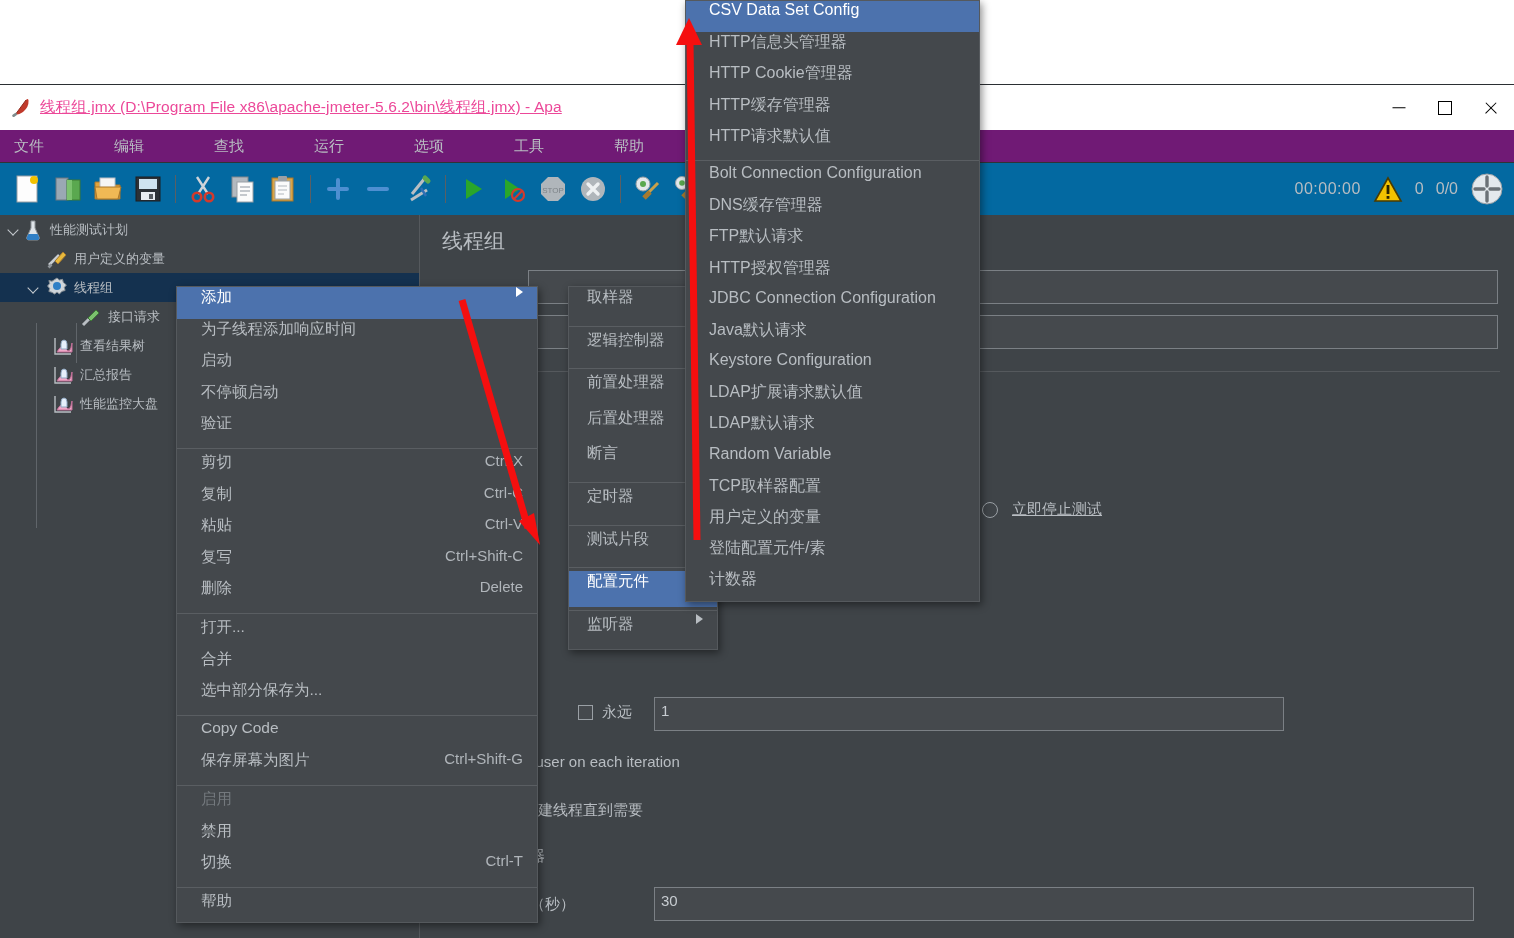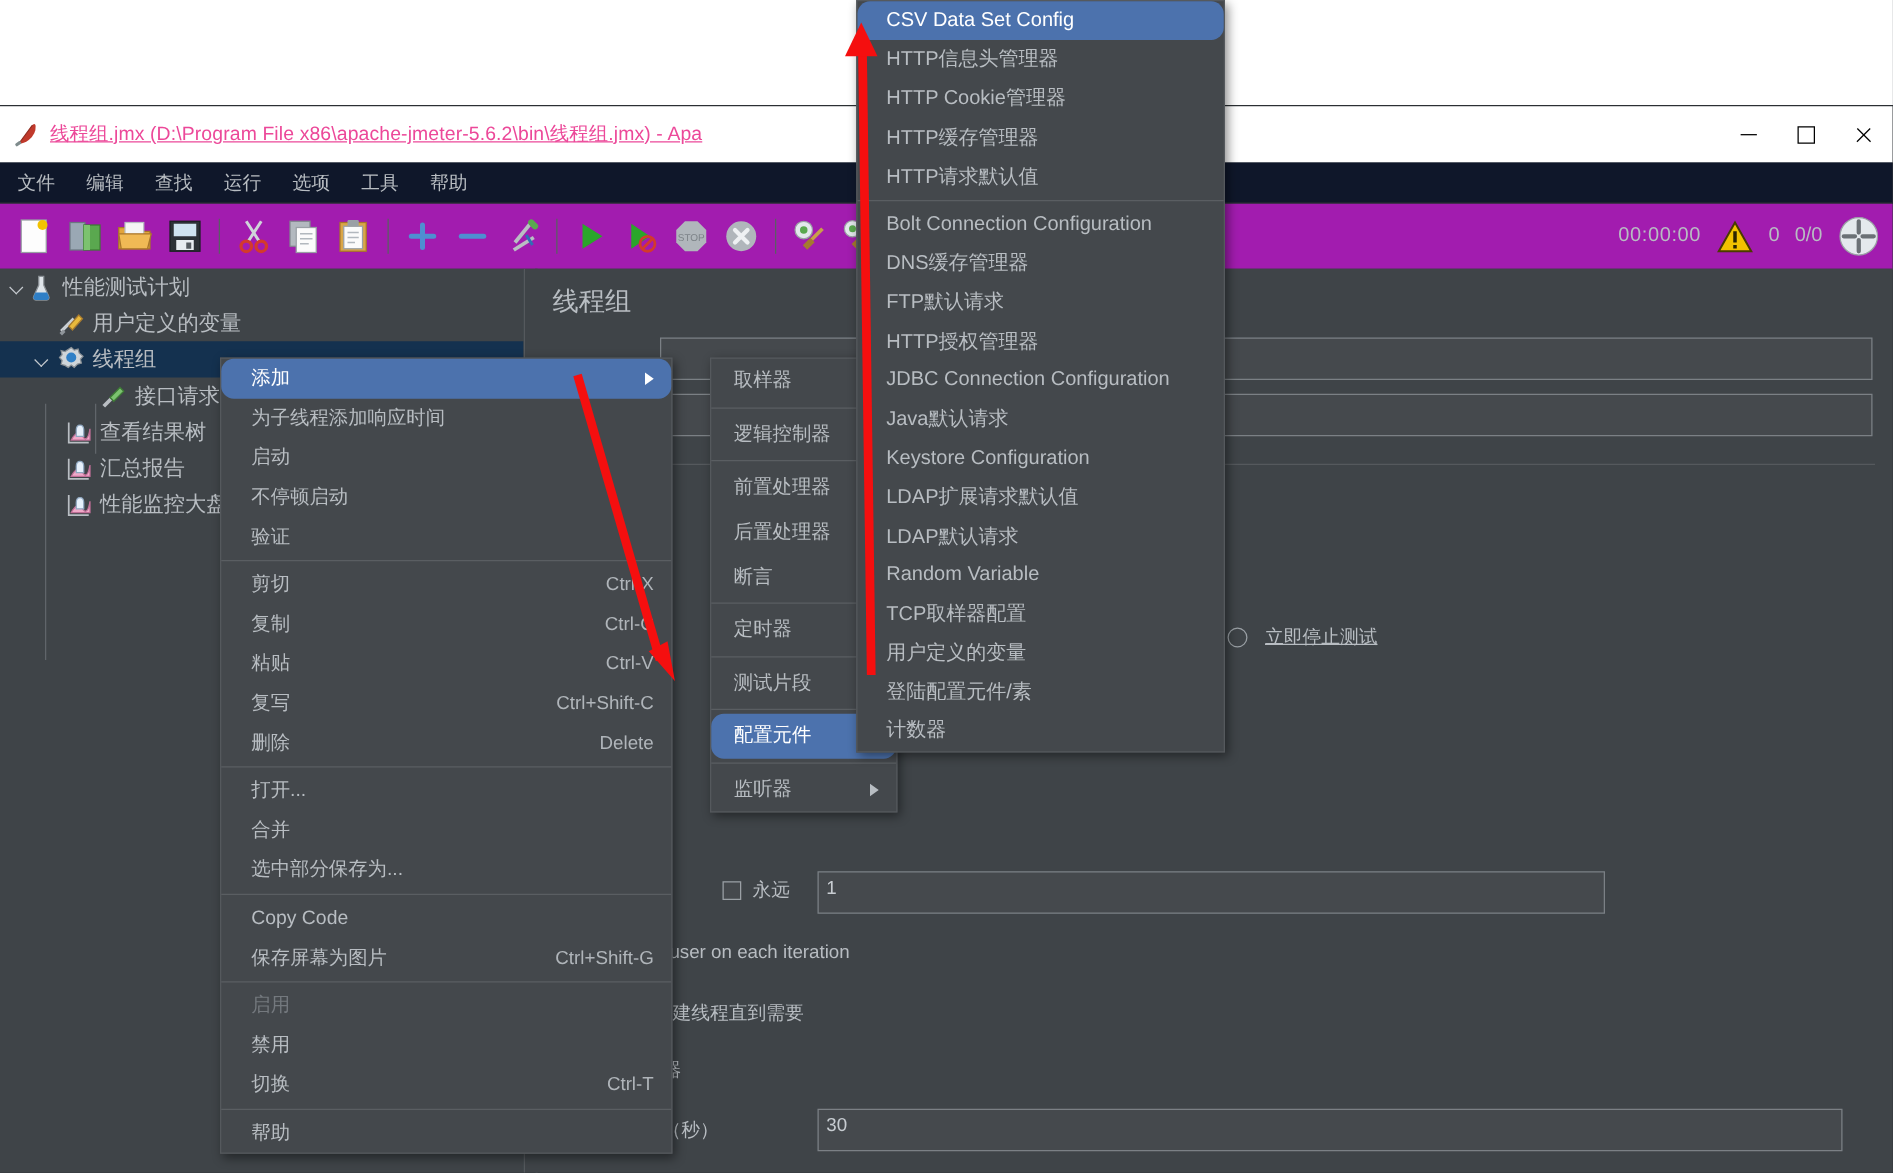--- a/index.html
+++ b/index.html
@@ -35,31 +35,32 @@
   .maximize-g{width:12px;height:12px;border:1.3px solid #000;}
   .close-g{width:15px;height:15px;}
   .close-g:before,.close-g:after{
     content:"";position:absolute;left:0;top:7px;width:15px;height:1.4px;background:#000;}
   .close-g:before{transform:rotate(45deg);}
   .close-g:after{transform:rotate(-45deg);}
 
   
   #menu-bar{
     position:absolute;left:0;top:45px;width:1514px;height:32px;
-    background:#0f172a;display:flex;align-items:center;
+    background:#701a75;display:flex;align-items:center;
     border-bottom:1px solid #2f3336;
+    gap:45px;
   }
   .menu-item{
     font-size:15px;color:#b8bdc2;padding:3px 11px;margin-left:3px;cursor:default;
   }
 
   
   #tool-bar{
     position:absolute;left:0;top:78px;width:1514px;height:52px;
-    background:#a21caf;display:flex;align-items:center;
+    background:#0369a1;display:flex;align-items:center;
     border-bottom:1px solid #34383b;
   }
   .tb{width:36px;height:36px;margin:0 2px;position:relative;flex:none;}
   .tb-sep{width:1px;height:28px;background:#5a5f63;margin:0 7px;flex:none;}
   .tb svg{position:absolute;left:3px;top:3px;}
   #tb-right{
     position:absolute;right:10px;top:0;height:52px;display:flex;align-items:center;gap:12px;
   }
   #elapsed{font-size:16px;color:#b8bdc2;letter-spacing:.5px;}
   #warn-count,#thread-count{font-size:16px;color:#b8bdc2;}
@@ -76,21 +77,21 @@
   #right-panel{
     position:absolute;left:428px;top:130px;width:1086px;height:723px;
     background:#3f4448;overflow:hidden;
   }
 
   
   .tree-row{
     position:relative;height:29px;display:flex;align-items:center;white-space:nowrap;cursor:default;
   }
   .tree-row.sel{background:#14314f;}
-  .tree-label{font-size:17px;color:#b8bdc2;}
+  .tree-label{font-size:13px;color:#b8bdc2;}
   .twisty{width:16px;height:16px;position:relative;flex:none;}
   .twisty:after{
     content:"";position:absolute;left:3px;top:4px;width:7px;height:7px;
     border-right:1.8px solid #c4c9ce;border-bottom:1.8px solid #c4c9ce;
     transform:rotate(45deg);
   }
   .tree-icon{width:22px;height:22px;margin-right:6px;flex:none;position:relative;}
   .guide{position:absolute;width:1px;background:#60656a;}
 
   
@@ -112,22 +113,22 @@
     position:absolute;width:15px;height:15px;border:1.6px solid #9aa0a5;
     box-sizing:border-box;background:#45494d;
   }
 
   
   .menu{
     position:absolute;background:#44484c;border:1px solid #55595d;
     box-shadow:2px 3px 8px rgba(0,0,0,.45);z-index:40;
   }
   .mrow{
-    position:relative;display:flex;align-items:center;height:31px;
-    padding:0 14px 0 22px;white-space:nowrap;cursor:default;border-radius:10px;
+    position:relative;display:flex;height:31px;
+    padding:0 14px 0 22px;white-space:nowrap;cursor:default;
   }
   .mrow .mlabel{font-size:15.5px;color:#b8bdc2;flex:1;}
   .mrow .macc{font-size:15px;color:#b0b5ba;margin-left:26px;}
   .mrow.hl{background:#4c72ad;}
   .mrow.hl .mlabel{color:#ffffff;}
   .mrow.dis .mlabel{color:#74797e;}
   .arrow{
     width:0;height:0;border-left:7px solid #b8bdc2;
     border-top:5px solid transparent;border-bottom:5px solid transparent;
     margin-left:14px;flex:none;

